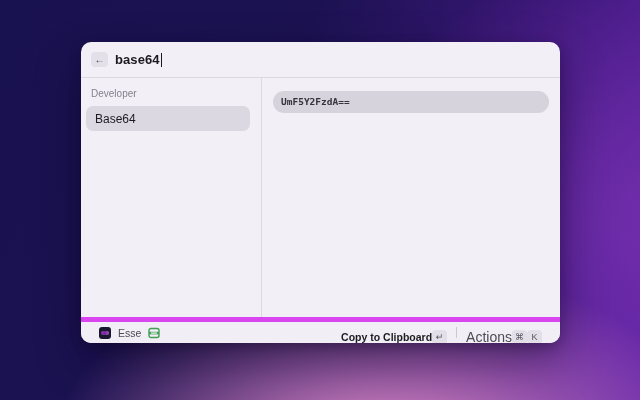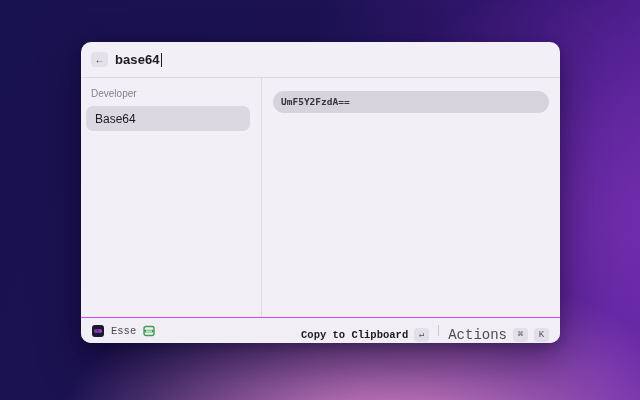--- a/index.html
+++ b/index.html
@@ -99,27 +99,26 @@
     font-size: 9.5px;
     font-weight: bold;
     color: #35333b;
     letter-spacing: 0;
   }
 
   
   .footer {
     height: 26px;
     flex: 0 0 26px;
-    border-top: 1px solid #d946ef;
+    border-top: 5px solid #d946ef;
     display: flex;
     align-items: center;
     justify-content: space-between;
-    padding: 0 11px;
+    padding: 0 18px;
     background: #f1eef5;
-    font-family: Liberation Mono, monospace;
   }
   .footer-left { display: flex; align-items: center; gap: 7px; }
   .app-icon {
     width: 12px; height: 12px;
     border-radius: 3px;
     background: #1a1830;
     position: relative;
     overflow: hidden;
   }
   .app-icon::after {
@@ -128,21 +127,21 @@
     left: 2px; top: 4px;
     width: 8px; height: 4px;
     border-radius: 2px;
     background: linear-gradient(90deg, #a0389d, #6c2bb5, #c25aa4);
     opacity: 0.95;
   }
   .app-name { font-size: 10.5px; color: #4e4b55; }
   .status-icon { display: flex; align-items: center; }
 
   .footer-right { display: flex; align-items: center; gap: 6px; }
-  .action-group { display: flex; align-items: center; gap: 6px; cursor: default; margin-top: 8px; }
+  .action-group { display: flex; align-items: center; cursor: default; margin-top: 8px; }
   .action-label-primary { font-size: 10.5px; font-weight: 700; color: #1c1b20; }
   .action-label-secondary { font-size: 14px; color: #4e4b55; }
   .key-badge {
     min-width: 15px;
     height: 14px;
     padding: 0 3px;
     background: #e2dfe8;
     border-radius: 4px;
     display: flex;
     align-items: center;

